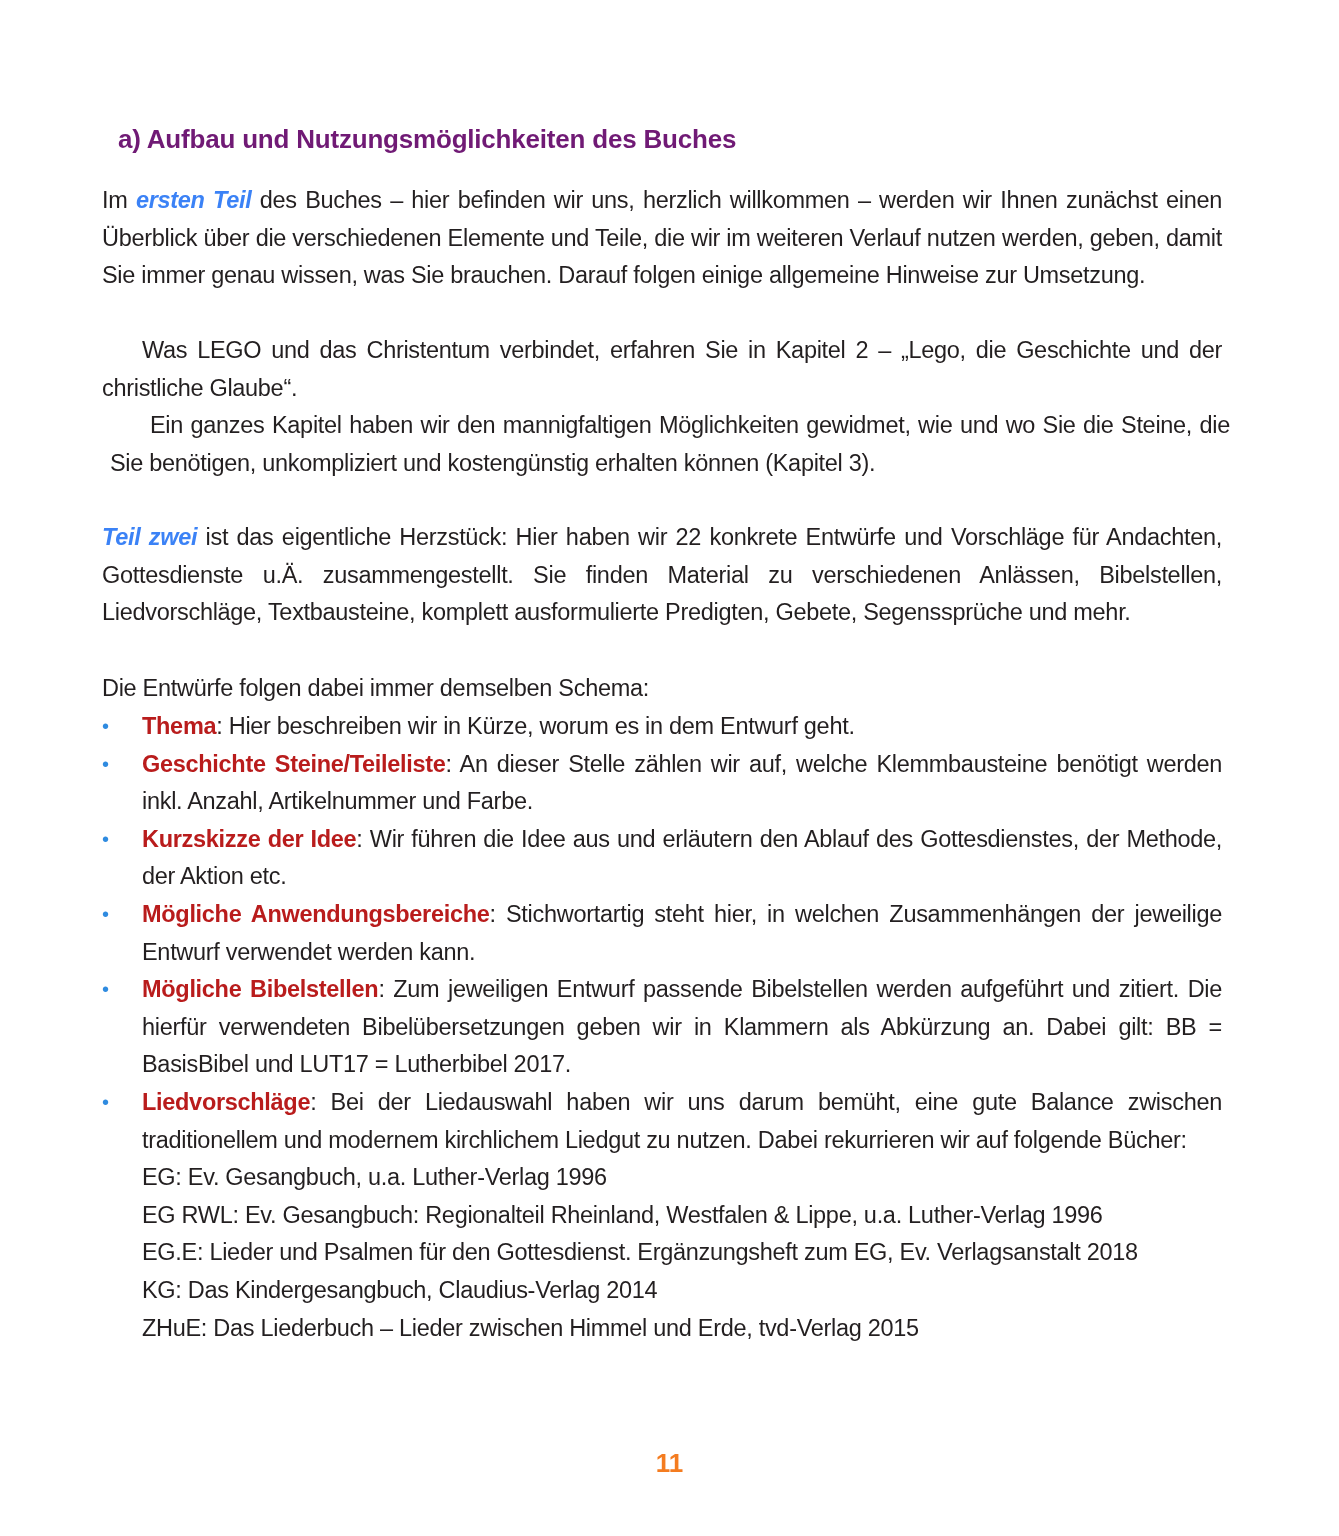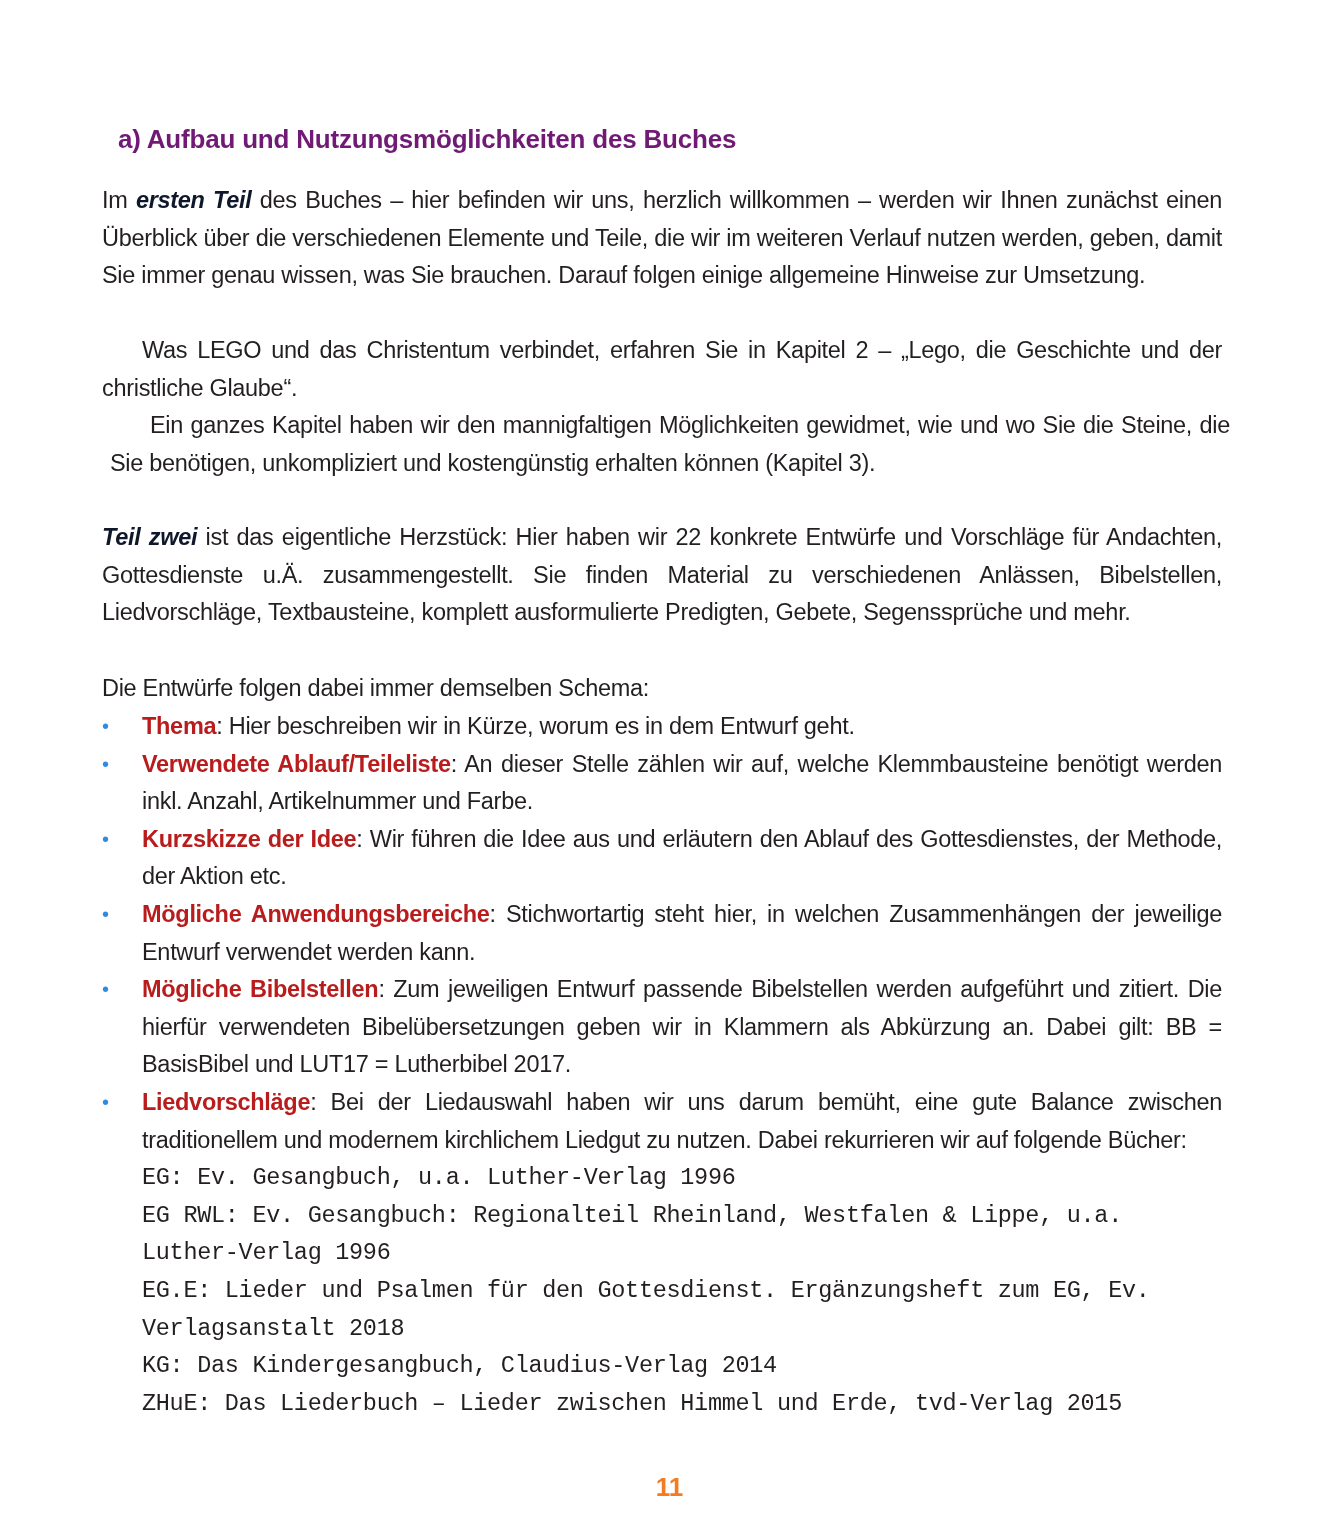--- a/index.html
+++ b/index.html
@@ -7,50 +7,50 @@
     width: 1339px; height: 1536px; position: relative; overflow: hidden;
     font-family: "Liberation Sans", sans-serif; color: #231f20;
   }
   h2.heading {
     position: absolute; left: 102px; top: 108px; margin: 16px;
     font-size: 26px; font-weight: bold; color: #701a75; letter-spacing: -0.2px;
   }
   .body-text { font-size: 23.5px; line-height: 37.6px; }
   .para { position: absolute; left: 102px; width: 1120px; margin: 0; text-align: justify; letter-spacing: -0.3px; }
   .indent { text-indent: 40px; }
-  .hl-orange { color: #0f172a; font-style: italic; font-weight: bold; }
+  .hl-orange { color: #3b82f6; font-style: italic; font-weight: bold; }
   .hl-blue { color: #b91c1c; font-weight: bold; }
   ul.schema { position: absolute; left: 102px; top: 708px; width: 1120px; margin: 0; padding: 0; list-style: none; }
   ul.schema li { position: relative; padding-left: 40px; text-align: justify; letter-spacing: -0.3px; }
   ul.schema li .bullet { position: absolute; left: 0; top: 0; color: #2f8be0; font-size: 20px; }
   .books { margin: 0; padding: 0; list-style: none; }
-  .books div { text-align: left; font-family: Liberation Mono, monospace; }
+  .books div { text-align: left; }
   .page-number {
     position: absolute; left: 0; width: 1339px; top: 1448px; text-align: center;
-    font-size: 26px; font-weight: bold; color: #f47c20; margin-top: 24px;
+    font-size: 26px; font-weight: bold; color: #f47c20;
   }
 </style>
 </head>
 <body>
 
 <h2 class="heading">a) Aufbau und Nutzungsmöglichkeiten des Buches</h2>
 
 <p class="para body-text" style="top:182px;"><span>Im </span><span class="hl-orange">ersten Teil</span><span> des Buches – hier befinden wir uns, herzlich willkommen – werden wir Ihnen zunächst einen Überblick über die verschiedenen Elemente und Teile, die wir im weiteren Verlauf nutzen werden, geben, damit Sie immer genau wissen, was Sie brauchen. Darauf folgen einige allgemeine Hinweise zur Umsetzung.</span></p>
 
 <p class="para body-text indent" style="top:332px;">Was LEGO und das Christentum verbindet, erfahren Sie in Kapitel 2 – „Lego, die Geschichte und der christliche Glaube“.</p>
 
 <p class="para body-text indent" style="top:407px;margin-left:8px;">Ein ganzes Kapitel haben wir den mannigfaltigen Möglichkeiten gewidmet, wie und wo Sie die Steine, die Sie benötigen, unkompliziert und kostengünstig erhalten können (Kapitel 3).</p>
 
 <p class="para body-text" style="top:519px;"><span class="hl-orange">Teil zwei</span><span> ist das eigentliche Herzstück: Hier haben wir 22 konkrete Entwürfe und Vorschläge für Andachten, Gottesdienste u.Ä. zusammengestellt. Sie finden Material zu verschiedenen Anlässen, Bibelstellen, Liedvorschläge, Textbausteine, komplett ausformulierte Predigten, Gebete, Segenssprüche und mehr.</span></p>
 
 <p class="para body-text" style="top:670px;">Die Entwürfe folgen dabei immer demselben Schema:</p>
 
 <ul class="schema body-text">
   <li><span class="bullet">•</span><span class="hl-blue">Thema</span><span>: Hier beschreiben wir in Kürze, worum es in dem Entwurf geht.</span></li>
-  <li><span class="bullet">•</span><span class="hl-blue">Verwendete Ablauf/Teileliste</span><span>: An dieser Stelle zählen wir auf, welche Klemmbausteine benötigt werden inkl. Anzahl, Artikelnummer und Farbe.</span></li>
+  <li><span class="bullet">•</span><span class="hl-blue">Geschichte Steine/Teileliste</span><span>: An dieser Stelle zählen wir auf, welche Klemmbausteine benötigt werden inkl. Anzahl, Artikelnummer und Farbe.</span></li>
   <li><span class="bullet">•</span><span class="hl-blue">Kurzskizze der Idee</span><span>: Wir führen die Idee aus und erläutern den Ablauf des Gottesdienstes, der Methode, der Aktion etc.</span></li>
   <li><span class="bullet">•</span><span class="hl-blue">Mögliche Anwendungsbereiche</span><span>: Stichwortartig steht hier, in welchen Zusammenhängen der jeweilige Entwurf verwendet werden kann.</span></li>
   <li><span class="bullet">•</span><span class="hl-blue">Mögliche Bibelstellen</span><span>: Zum jeweiligen Entwurf passende Bibelstellen werden aufgeführt und zitiert. Die hierfür verwendeten Bibelübersetzungen geben wir in Klammern als Abkürzung an. Dabei gilt: BB = BasisBibel und LUT17 = Lutherbibel 2017.</span></li>
   <li><span class="bullet">•</span><span class="hl-blue">Liedvorschläge</span><span>: Bei der Liedauswahl haben wir uns darum bemüht, eine gute Balance zwischen traditionellem und modernem kirchlichem Liedgut zu nutzen. Dabei rekurrieren wir auf folgende Bücher:</span>
     <div class="books">
       <div>EG: Ev. Gesangbuch, u.a. Luther-Verlag 1996</div>
       <div>EG RWL: Ev. Gesangbuch: Regionalteil Rheinland, Westfalen &amp; Lippe, u.a. Luther-Verlag 1996</div>
       <div>EG.E: Lieder und Psalmen für den Gottesdienst. Ergänzungsheft zum EG, Ev. Verlagsanstalt 2018</div>
       <div>KG: Das Kindergesangbuch, Claudius-Verlag 2014</div>
       <div>ZHuE: Das Liederbuch – Lieder zwischen Himmel und Erde, tvd-Verlag 2015</div>

